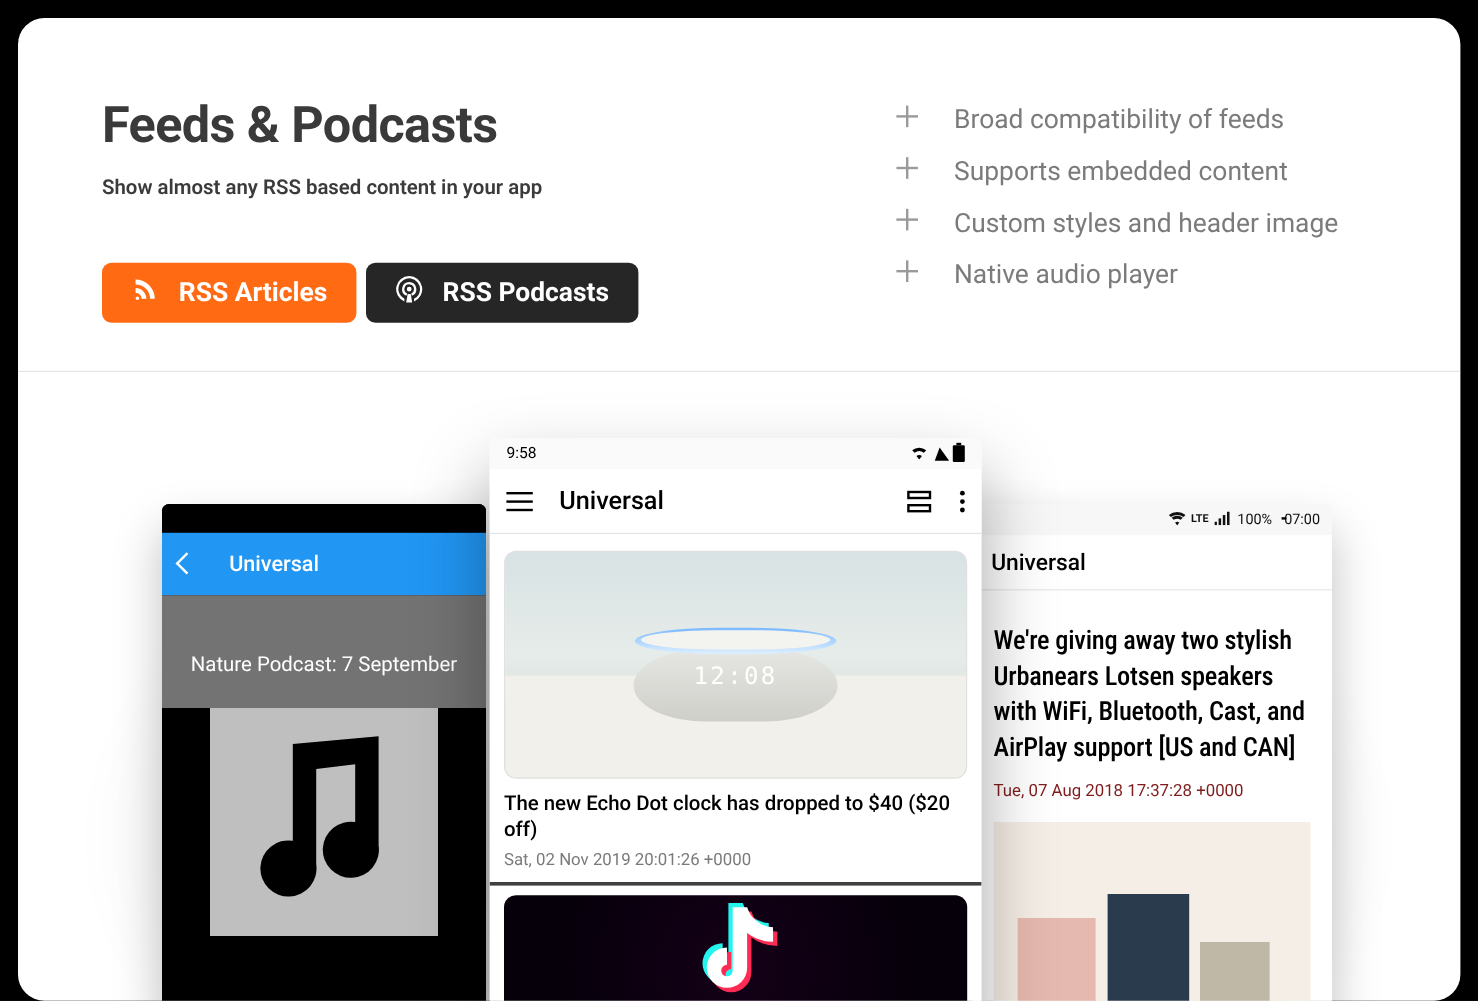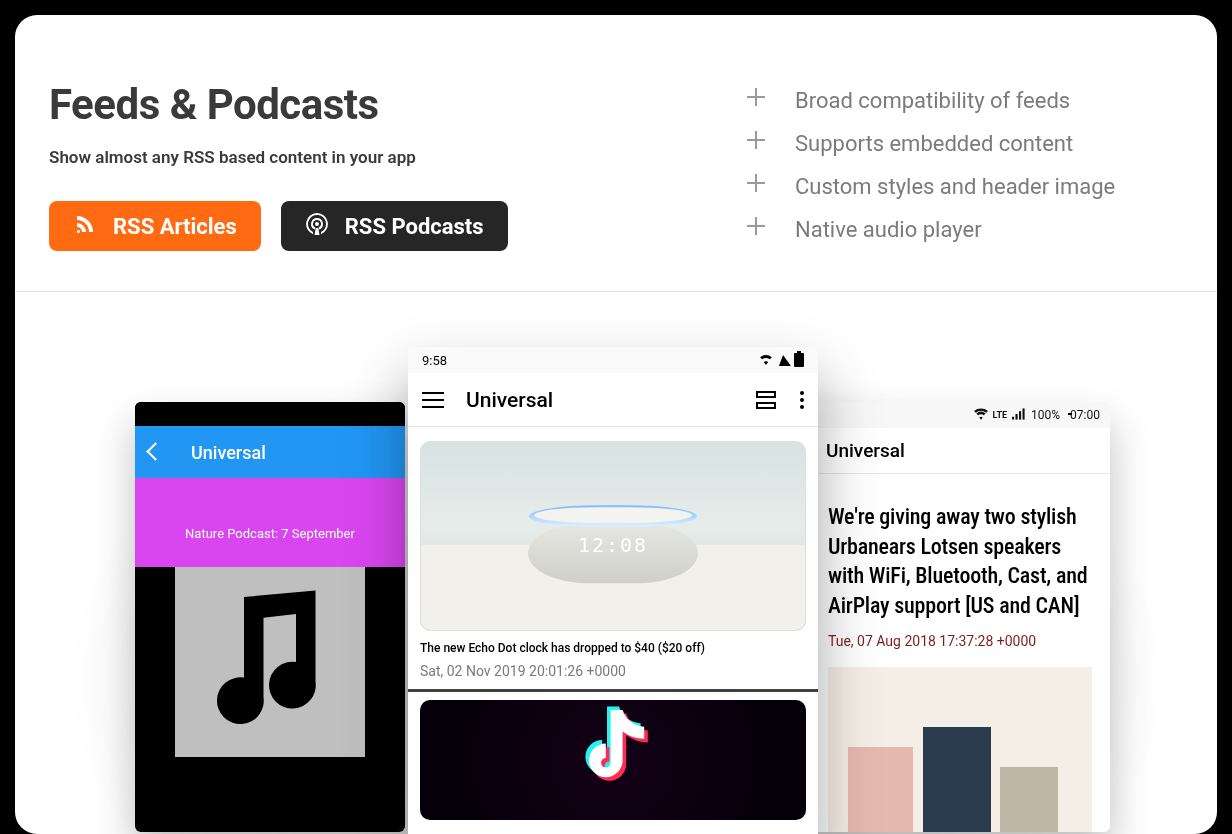--- a/index.html
+++ b/index.html
@@ -8,38 +8,38 @@
     position: absolute;
     left: 15px; top: 15px;
     width: 1202px; height: 819px;
     background: #fff;
     border-radius: 22px;
     overflow: hidden;
   }
 
   
   .header {
-    padding: 65px 50px 40px 34px;
+    padding: 65px 50px 40px 70px;
     display: flex;
     justify-content: space-between;
   }
   .header-left { max-width: 570px; }
   .title {
     font-size: 42px;
     font-weight: 700;
     color: #3a3a3a;
     letter-spacing: -0.5px;
   }
   .subtitle {
     margin-top: 18px;
     font-size: 17px;
     font-weight: 600;
     color: #3b3b3b;
   }
-  .btn-row { display: flex; gap: 20px; margin-top: 34px; }
+  .btn-row { display: flex; gap: 8px; margin-top: 52px; }
   .btn {
     display: inline-flex;
     align-items: center;
     gap: 16px;
     height: 50px;
     padding: 0 24px;
     border-radius: 8px;
     font-size: 22px;
     font-weight: 700;
     color: #fff;
@@ -110,21 +110,21 @@
     font-size: 18px; font-weight: 500;
   }
   .arrow-back { width: 20px; height: 20px; }
   .arrow-back::before {
     content: ""; display: block; width: 11px; height: 11px;
     border-left: 2px solid #fff; border-bottom: 2px solid #fff;
     transform: rotate(45deg); margin-top: 3px;
   }
   .podcast-title {
     text-align: center; padding: 48px 16px 26px 16px;
-    font-size: 13px; background: #d946ef;
+    font-size: 17px; background: #737373;
   }
   .cover {
     margin: 0 auto; width: 190px; height: 190px;
     background: #bfbfbf; position: relative;
   }
   .music-note svg { width: 130px; height: 150px; fill: #000; }
   .music-note { position: absolute; inset: 0; display: flex; align-items: center; justify-content: center; }
 
   
   .ph3 { left: 795px; top: 110px; width: 300px; height: 430px; z-index: 1; background:#fff; color:#000; }
@@ -171,21 +171,21 @@
     height: 190px; border-radius: 10px; overflow:hidden; position:relative;
     background: linear-gradient(180deg,#d8e2e4 0%, #e6ece9 45%, #cfd3d0 100%);
     border:1px solid #e0e0e0;
   }
   .desk { position:absolute; bottom:0; left:0; right:0; height:45%; background:#f2f0ea; }
   .echo { position:absolute; left:50%; top:38%; transform:translate(-50%,-10%); width:170px; height:78px;}
   .echo-body{ width:170px;height:60px;border-radius:60px/30px;background:linear-gradient(#e6e6e2,#cfcfca); position:absolute; bottom:0;}
   .echo-ring{ width:168px;height:22px;border-radius:90px/14px;background:linear-gradient(#7bb9ff,#dff0ff); position:absolute; top:0; left:1px;}
   .echo-top { width:158px;height:16px;border-radius:80px/10px;background:#f3f3ef; position:absolute; top:2px; left:6px;}
   .clock { position:absolute; width:100%; text-align:center; top:28px; font-family: monospace; font-size:20px; color:#fff; letter-spacing:2px;}
-  .hl { font-size:12px; font-weight:500; margin-top:10px; line-height:1.3;}
+  .hl { font-size:17px; font-weight:500; margin-top:10px; line-height:1.3;}
   .meta{ font-size:14px; color:#7a7a7a; margin-top:6px;}
 
   .tiktok-card {
     height: 120px; border-radius:10px; margin-top:4px;
     background: radial-gradient(circle at 50% 50%, #150018 0%, #06000a 75%);
     position: relative; overflow:hidden;
   }
   .tt { position:absolute; left:50%; top:50%; transform:translate(-50%,-50%);}
   .tt svg { width:120px; height:120px;}
 </style>

